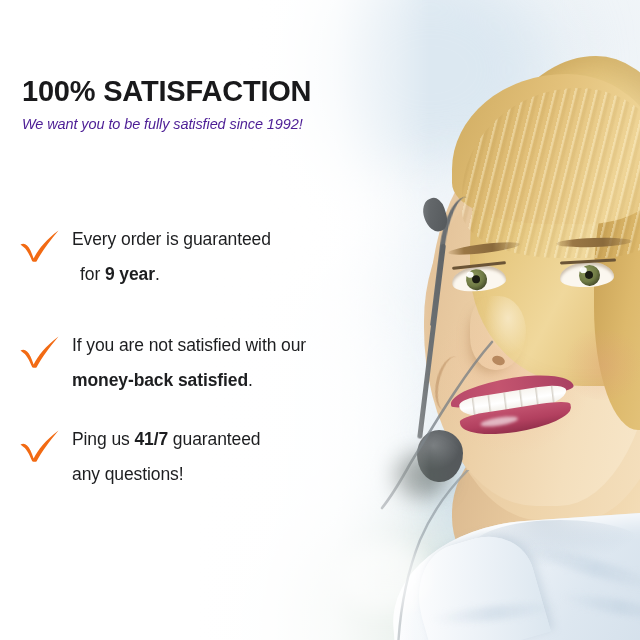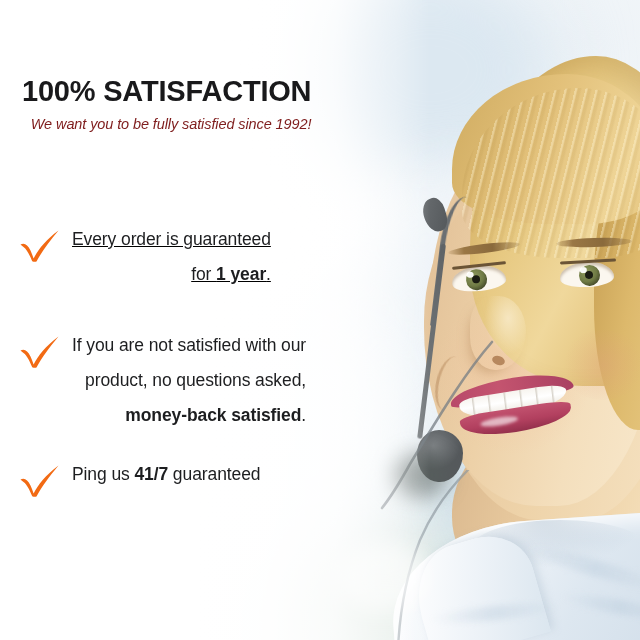--- a/index.html
+++ b/index.html
@@ -7,21 +7,20 @@
     padding: 0;
     background: #ffffff;
   }
   #stage {
     position: relative;
     width: 640px;
     height: 640px;
     overflow: hidden;
     font-family: "Liberation Sans", sans-serif;
     background: #ffffff;
-    text-align: right;
     -webkit-font-smoothing: antialiased;
   }
 
   
   .photo {
     position: absolute;
     inset: 0;
     overflow: hidden;
   }
   
@@ -345,21 +344,21 @@
     letter-spacing: -0.2px;
     color: #19191b;
     line-height: 34px;
     white-space: nowrap;
   }
   .h1-line.accent { color: #F26A13; font-size: 30px; }
   .subtitle {
     font-size: 14.5px;
     font-style: italic;
     font-weight: normal;
-    color: #7f1d1d;
+    color: #4c1d95;
     margin-top: 8px;
     letter-spacing: -0.1px;
     white-space: nowrap;
   }
 
   .bullets {
     position: absolute;
     left: 18px; top: 222px;
     width: 390px;
   }
@@ -378,21 +377,21 @@
   .bullet-text {
     font-size: 17.5px;
     color: #1d1e20;
     line-height: 35px;
     letter-spacing: -0.1px;
     padding-left: 10px;
   }
   .bullet-text b { font-weight: bold; }
   .bullet-text .ln { display: block; white-space: nowrap; }
   .bullet-text .ln.indent { padding-left: 8px; }
-  .bullet:nth-child(1) { margin-bottom: 36px; text-decoration: underline; }
+  .bullet:nth-child(1) { margin-bottom: 36px; }
   .bullet:nth-child(2) { }
 </style>
 </head>
 <body>
 
 <div id="stage">
 
   <div class="photo">
     <div class="bg-base"></div>
     <div class="bg-blob b1"></div>
@@ -484,47 +483,47 @@
       <div class="bullet">
         <div class="check">
           <svg width="44" height="34" viewBox="0 0 44 34" aria-hidden="true">
             <path d="M2.5 16.5 C6 14.5 9.5 16 12.5 22.5 C13.6 25 14.6 27.5 15.6 30.5
                      C20 22 27 12.5 40.5 2.5 C31 14 23.5 24 18.5 33.5
                      C17.2 33.9 15.6 33.8 14.2 33.2 C12 28 9 21.5 5.5 19 C4.4 18.2 3.4 17.4 2.5 16.5 Z" fill="#F26A13"></path>
           </svg>
         </div>
         <div class="bullet-text">
           <span class="ln"><span>Every order is guaranteed</span></span>
-          <span class="ln indent"><span>for </span><b>1 year</b><span>.</span></span>
+          <span class="ln indent"><span>for </span><b>9 year</b><span>.</span></span>
         </div>
       </div>
 
       <div class="bullet">
         <div class="check">
           <svg width="44" height="34" viewBox="0 0 44 34" aria-hidden="true">
             <path d="M2.5 16.5 C6 14.5 9.5 16 12.5 22.5 C13.6 25 14.6 27.5 15.6 30.5
                      C20 22 27 12.5 40.5 2.5 C31 14 23.5 24 18.5 33.5
                      C17.2 33.9 15.6 33.8 14.2 33.2 C12 28 9 21.5 5.5 19 C4.4 18.2 3.4 17.4 2.5 16.5 Z" fill="#F26A13"></path>
           </svg>
         </div>
         <div class="bullet-text">
           <span class="ln"><span>If you are not satisfied with our</span></span>
-          <span class="ln"><span>product, no questions asked,</span></span>
           <span class="ln"><b>money-back satisfied</b><span>.</span></span>
         </div>
       </div>
 
       <div class="bullet">
         <div class="check">
           <svg width="44" height="34" viewBox="0 0 44 34" aria-hidden="true">
             <path d="M2.5 16.5 C6 14.5 9.5 16 12.5 22.5 C13.6 25 14.6 27.5 15.6 30.5
                      C20 22 27 12.5 40.5 2.5 C31 14 23.5 24 18.5 33.5
                      C17.2 33.9 15.6 33.8 14.2 33.2 C12 28 9 21.5 5.5 19 C4.4 18.2 3.4 17.4 2.5 16.5 Z" fill="#F26A13"></path>
           </svg>
         </div>
         <div class="bullet-text">
           <span class="ln"><span>Ping us </span><b>41/7</b><span> guaranteed</span></span>
+          <span class="ln"><span>any questions!</span></span>
         </div>
       </div>
 
     </div>
   </div>
 </div>
 
 </body></html>

